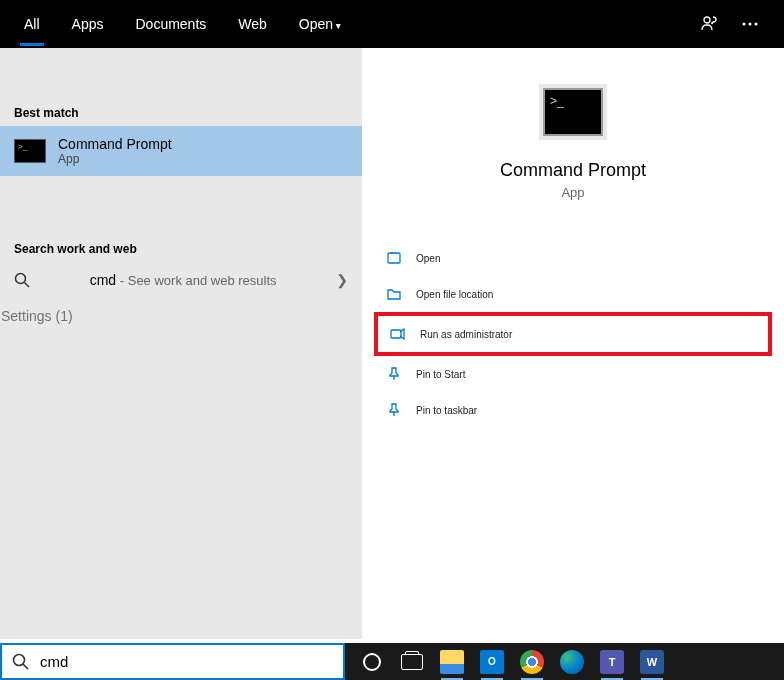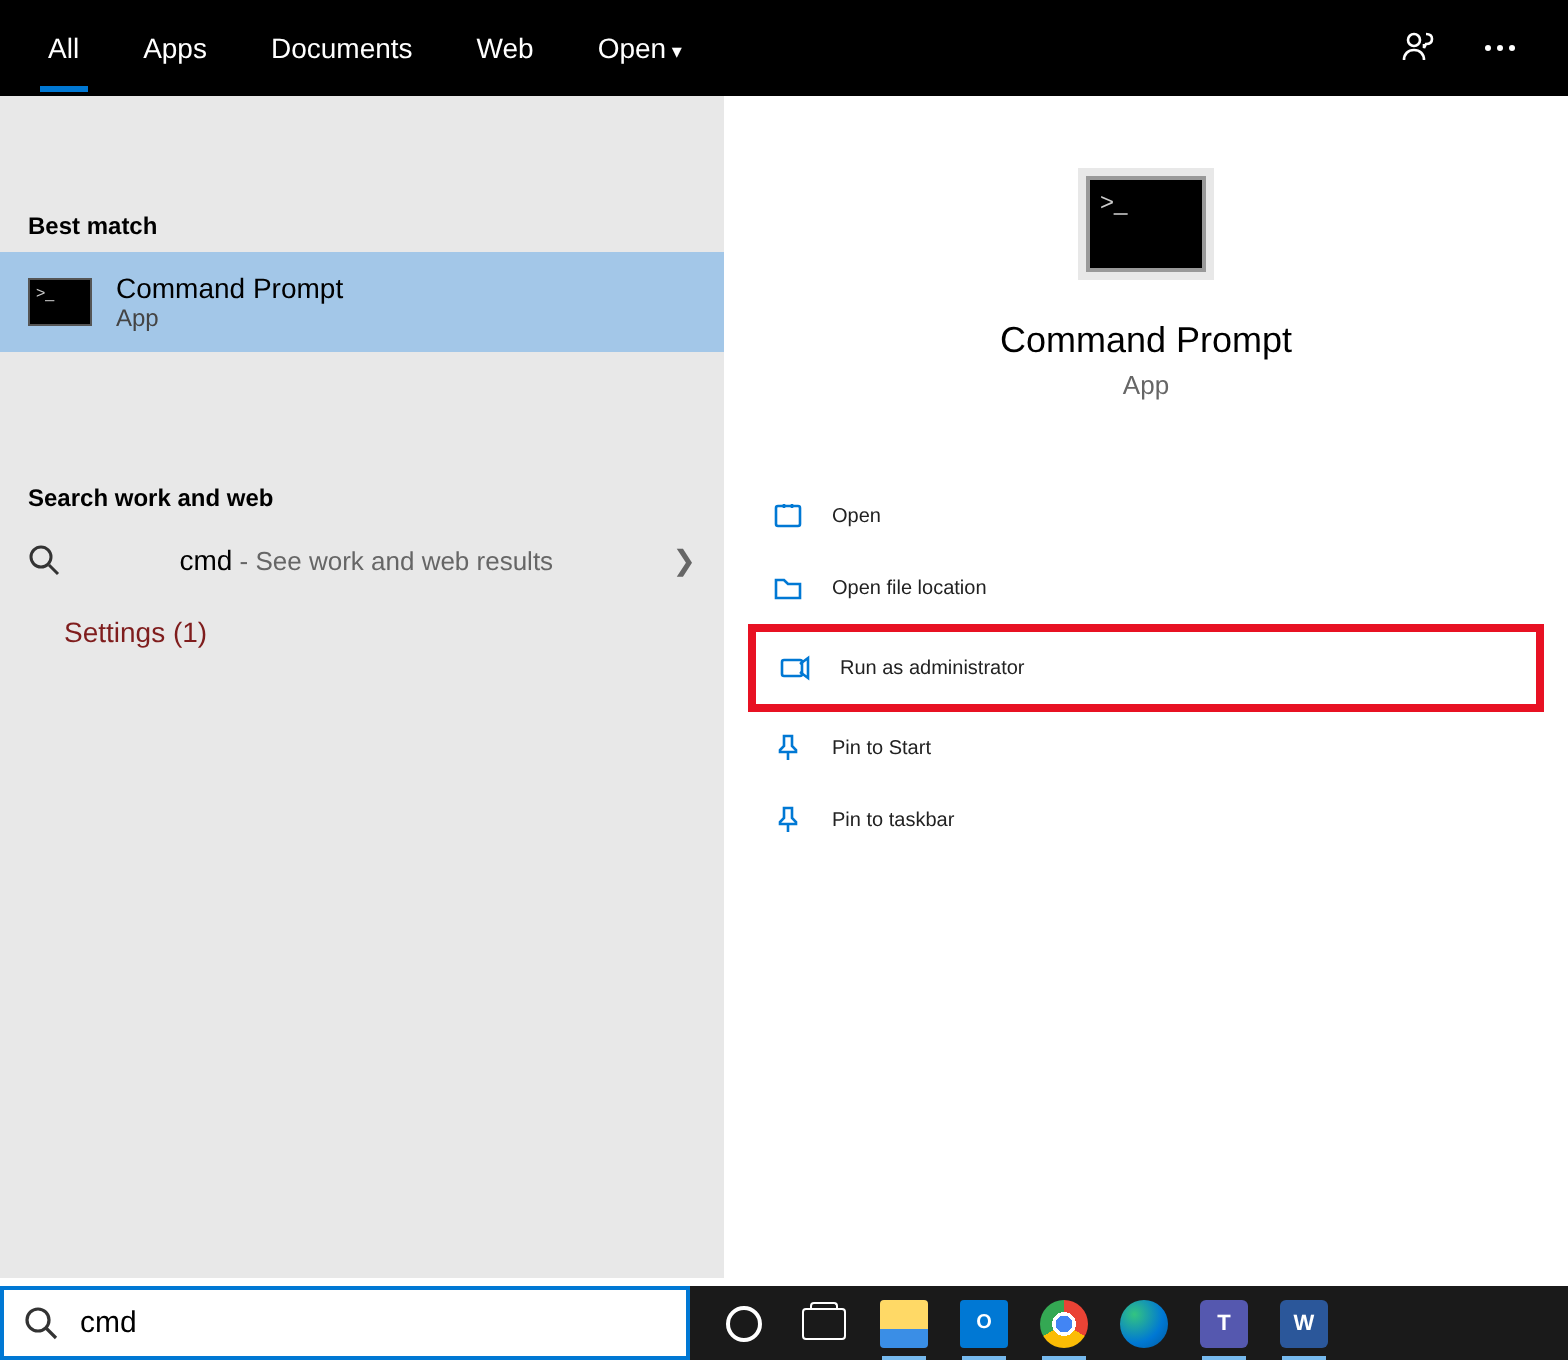--- a/index.html
+++ b/index.html
@@ -23,21 +23,21 @@
     .result-icon::before { content: '>_'; color: #ccc; font-size: 8px; position: absolute; top: 2px; left: 3px; }
     .result-text { flex: 1; }
     .result-title { font-size: 14px; color: #000; }
     .result-subtitle { font-size: 12px; color: #444; }
     .search-row { display: flex; align-items: center; padding: 10px 14px; gap: 12px; cursor: pointer; }
     .search-icon-small { width: 16px; height: 16px; }
     .search-row-text { flex: 1; font-size: 14px; color: #000; text-align: center; }
     .search-suffix { color: #666; font-size: 13px; }
     .chevron { color: #666; font-size: 14px; }
     
-    .settings-row { padding: 10px 32px; font-size: 14px; color: #7f1d1d; cursor: pointer; }
+    .settings-row { padding: 10px 1px; font-size: 14px; color: #737373; cursor: pointer; }
     
     .right-panel { flex: 1; background: #fff; display: flex; flex-direction: column; align-items: center; padding-top: 40px; }
     .preview-icon { width: 60px; height: 48px; background: #000; border: 2px solid #999; box-shadow: 0 0 0 4px #e8e8e8; position: relative; margin-bottom: 24px; }
     .preview-icon::before { content: '>_'; color: #ccc; font-size: 12px; position: absolute; top: 4px; left: 5px; }
     .preview-title { font-size: 18px; color: #000; margin-bottom: 4px; }
     .preview-subtitle { font-size: 13px; color: #666; margin-bottom: 40px; }
     
     .actions { width: 100%; padding: 0 12px 0 12px; }
     .action-item { display: flex; align-items: center; gap: 14px; padding: 10px 12px; font-size: 10px; color: #222; cursor: pointer; }
     .action-icon { width: 16px; height: 16px; display: flex; align-items: center; justify-content: center; color: #0078d4; }

